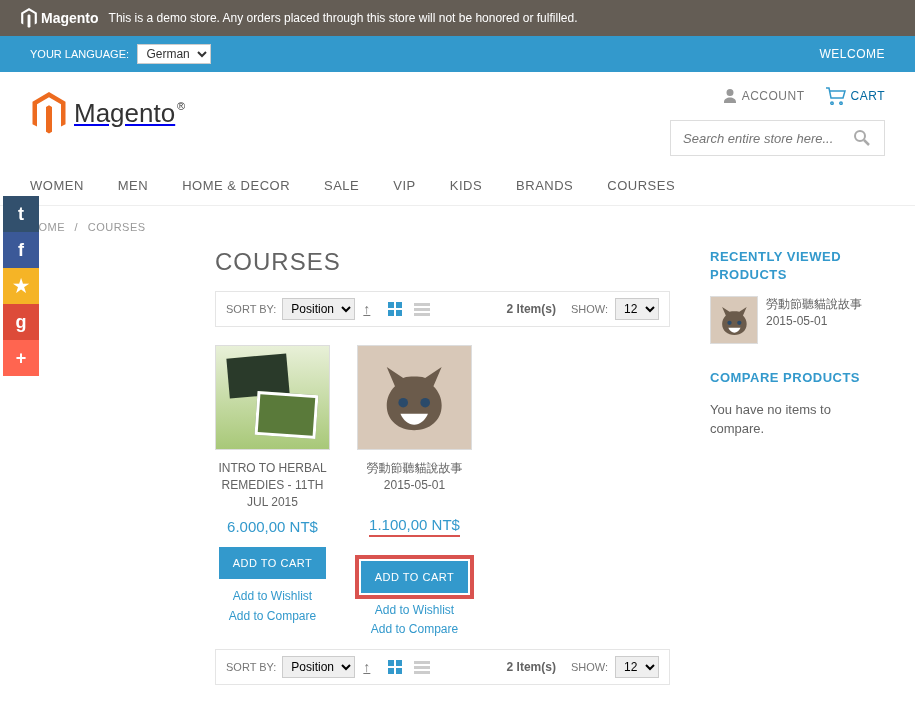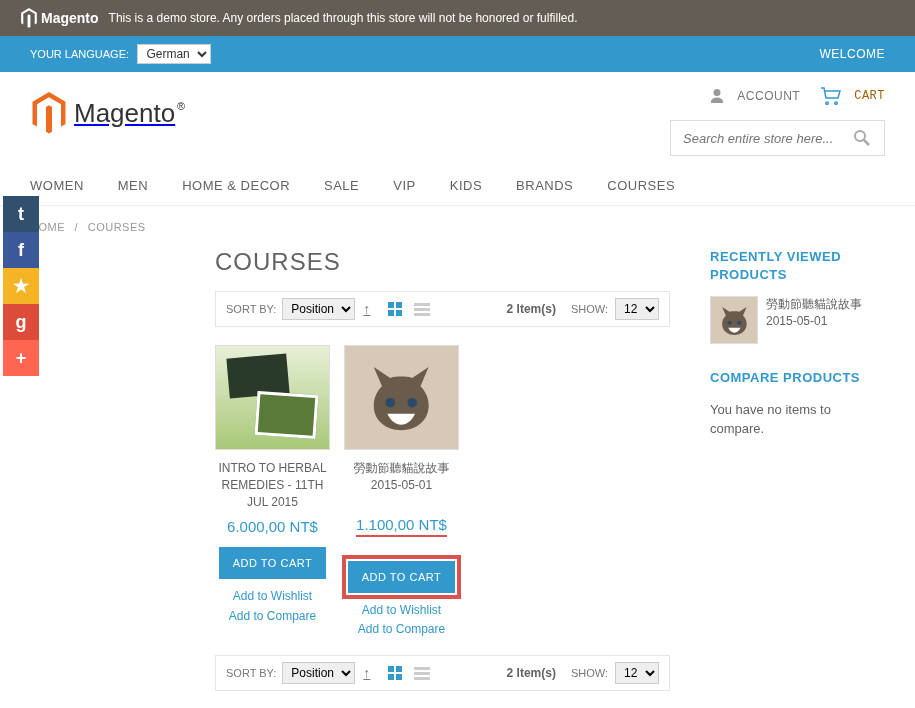--- a/index.html
+++ b/index.html
@@ -18,23 +18,23 @@
 .welcome { font-size: 12px; letter-spacing: 0.5px; }
 
 
 .header { padding: 15px 30px 10px; display: flex; justify-content: space-between; align-items: flex-start; }
 .logo { display: flex; align-items: center; margin-top: 5px; }
 .logo svg { width: 38px; height: 42px; }
 .logo-text { font-size: 26px; color: #333; margin-left: 6px; position: relative; }
 .logo-text sup { font-size: 11px; position: absolute; top: 2px; right: -10px; }
 .header-right { display: flex; flex-direction: column; align-items: flex-end; }
 .header-links { display: flex; align-items: center; gap: 20px; margin-bottom: 15px; }
-.header-links a { text-decoration: none; font-size: 12px; letter-spacing: 0.5px; display: flex; align-items: center; gap: 12px; }
+.header-links a { text-decoration: none; font-size: 12px; letter-spacing: 0.5px; display: flex; align-items: center; gap: 4px; }
 .acct-link { color: #777; }
-.cart-link { color: #a16207; font-family: Liberation Mono, monospace; }
+.cart-link { color: #0369a1; }
 .search-box { border: 1px solid #ddd; padding: 8px 12px; width: 215px; display: flex; align-items: center; }
 .search-box input { border: none; outline: none; font-size: 13px; color: #0f766e; width: 170px; font-style: italic; }
 
 
 .nav { border-bottom: 1px solid #eee; padding: 0 30px; }
 .nav ul { list-style: none; display: flex; gap: 34px; }
 .nav a { display: block; padding: 12px 0; color: #636363; text-decoration: none; font-size: 13px; letter-spacing: 0.5px; }
 
 
 .social-sidebar { position: absolute; top: 196px; left: 3px; }
@@ -60,21 +60,21 @@
 .toolbar { border: 1px solid #e5e5e5; padding: 6px 10px; display: flex; align-items: center; font-size: 12px; color: #777; margin-bottom: 18px; }
 .tb-label { text-transform: uppercase; font-size: 11px; margin-right: 6px; }
 .tb-select { border: 1px solid #ccc; padding: 2px 4px; font-size: 12px; }
 .sort-dir { margin-left: 8px; color: #777; font-size: 14px; }
 .view-modes { margin-left: 18px; display: flex; gap: 10px; }
 .view-grid, .view-list { display: inline-flex; }
 .tb-count { margin-left: auto; margin-right: 15px; font-weight: bold; color: #636363; }
 .tb-show { margin-right: 7px; font-size: 11px; text-transform: uppercase; }
 
 
-.products { display: flex; gap: 14px; margin-bottom: 16px; }
+.products { display: flex; gap: 27px; margin-bottom: 10px; }
 .product { width: 115px; text-align: center; }
 .prod-img { width: 115px; height: 105px; border: 1px solid #ddd; margin-bottom: 10px; display: flex; align-items: center; justify-content: center; overflow: hidden; }
 .prod-name { color: #636363; font-size: 12px; line-height: 1.4; margin-bottom: 8px; min-height: 48px; }
 .prod-price { color: #3399cc; font-size: 15px; margin-bottom: 12px; }
 .prod-price.underline { border-bottom: 2px solid #d9534f; padding-bottom: 2px; display: inline-block; }
 .add-cart { background: #3399cc; color: #fff; border: none; padding: 10px 14px; font-size: 11px; letter-spacing: 0.5px; cursor: pointer; margin-bottom: 8px; }
 .add-cart.highlighted { outline: 4px solid #d9534f; outline-offset: 2px; }
 .prod-links a { display: block; color: #3399cc; font-size: 12px; text-decoration: none; line-height: 1.6; }
 
 

